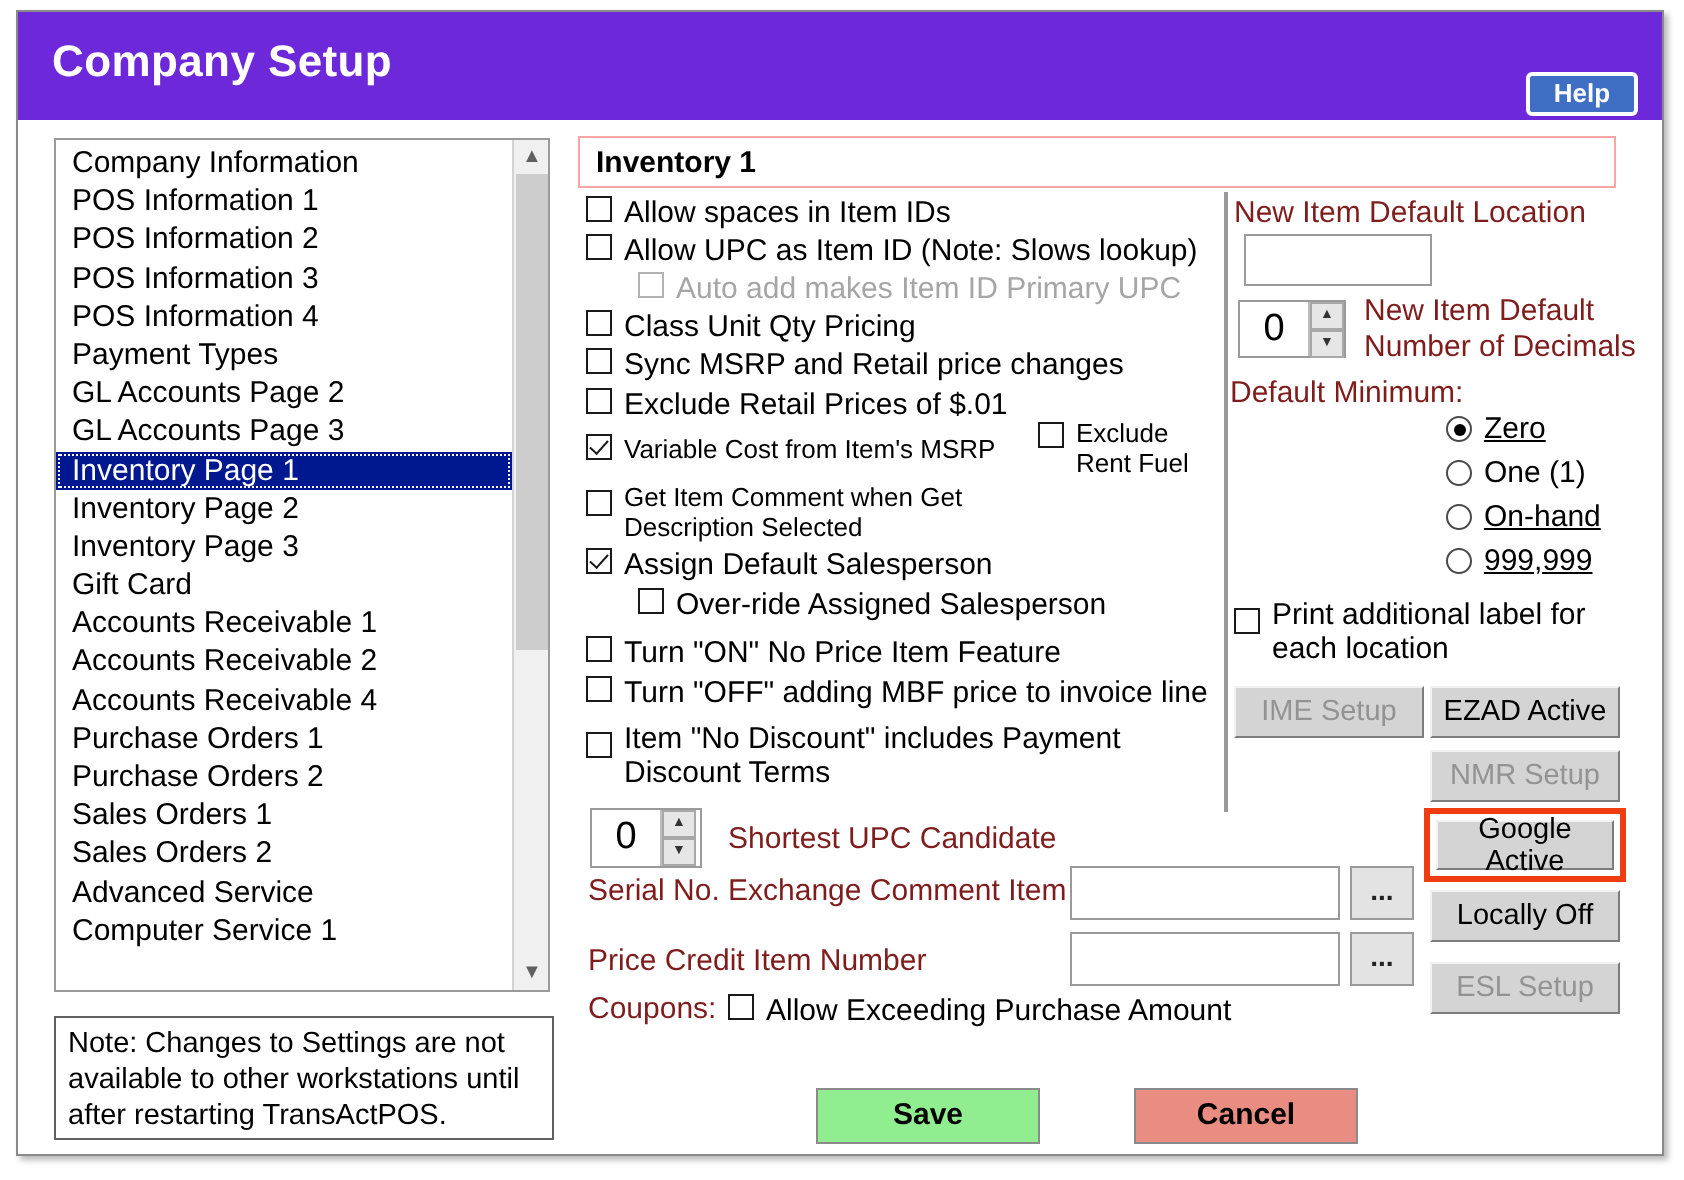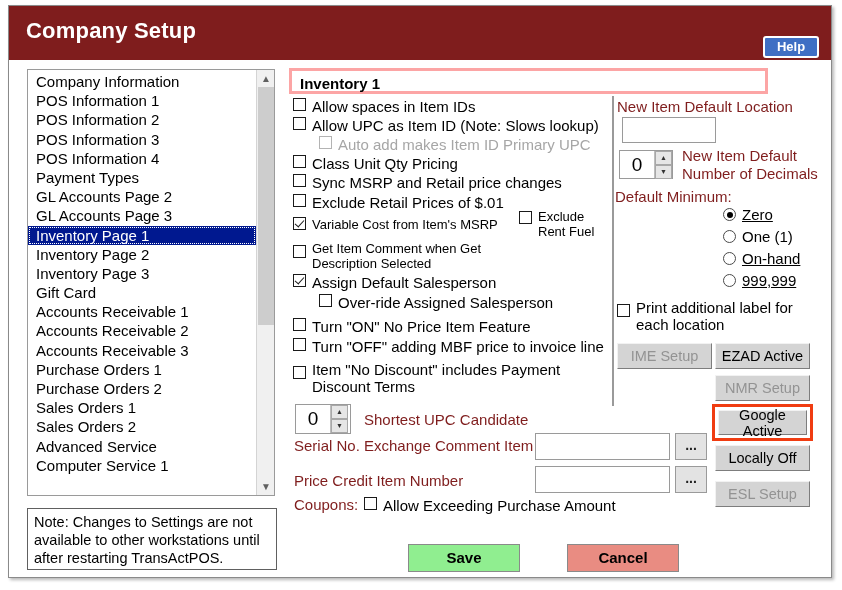--- a/index.html
+++ b/index.html
@@ -21,21 +21,21 @@
     width: 824px; height: 573px;
     background: #ffffff;
     border: 1px solid #8a8a8a;
     box-shadow: 2px 2px 3px rgba(0,0,0,0.28);
     box-sizing: border-box;
   }
   .titlebar {
     position: absolute;
     left: 0; top: 0;
     width: 100%; height: 54px;
-    background: #7f1d1d;
+    background: #6d28d9;
     box-sizing: border-box;
   }
   .title-text {
     position: absolute;
     left: 17px; top: 12px;
     font-size: 22px;
     font-weight: bold;
     color: #ffffff;
     letter-spacing: 0.2px;
   }
@@ -126,22 +126,22 @@
     padding: 4px 6px;
     font-size: 14.5px;
     line-height: 18px;
     color: #000000;
   }
 
   
   .header-field {
     position: absolute;
     left: 280px; top: 62px;
-    width: 479px; height: 26px;
-    border: 3px solid #fca5a5;
+    width: 519px; height: 26px;
+    border: 1px solid #fca5a5;
     background: #ffffff;
     box-sizing: border-box;
     font-size: 15px;
     font-weight: bold;
     color: #000000;
     padding: 4px 0 0 8px;
   }
 
   .cb-row {
     position: absolute;
@@ -359,21 +359,21 @@
           <div class="list-item">POS Information 4</div>
           <div class="list-item">Payment Types</div>
           <div class="list-item">GL Accounts Page 2</div>
           <div class="list-item">GL Accounts Page 3</div>
           <div class="list-item selected">Inventory Page 1</div>
           <div class="list-item">Inventory Page 2</div>
           <div class="list-item">Inventory Page 3</div>
           <div class="list-item">Gift Card</div>
           <div class="list-item">Accounts Receivable 1</div>
           <div class="list-item">Accounts Receivable 2</div>
-          <div class="list-item">Accounts Receivable 3</div>
+          <div class="list-item">Accounts Receivable 4</div>
           <div class="list-item">Purchase Orders 1</div>
           <div class="list-item">Purchase Orders 2</div>
           <div class="list-item">Sales Orders 1</div>
           <div class="list-item">Sales Orders 2</div>
           <div class="list-item">Advanced Service</div>
           <div class="list-item">Computer Service 1</div>
         </div>
       <div class="vscroll">
         <div class="arrow up">▲</div>
         <div class="thumb"></div>

